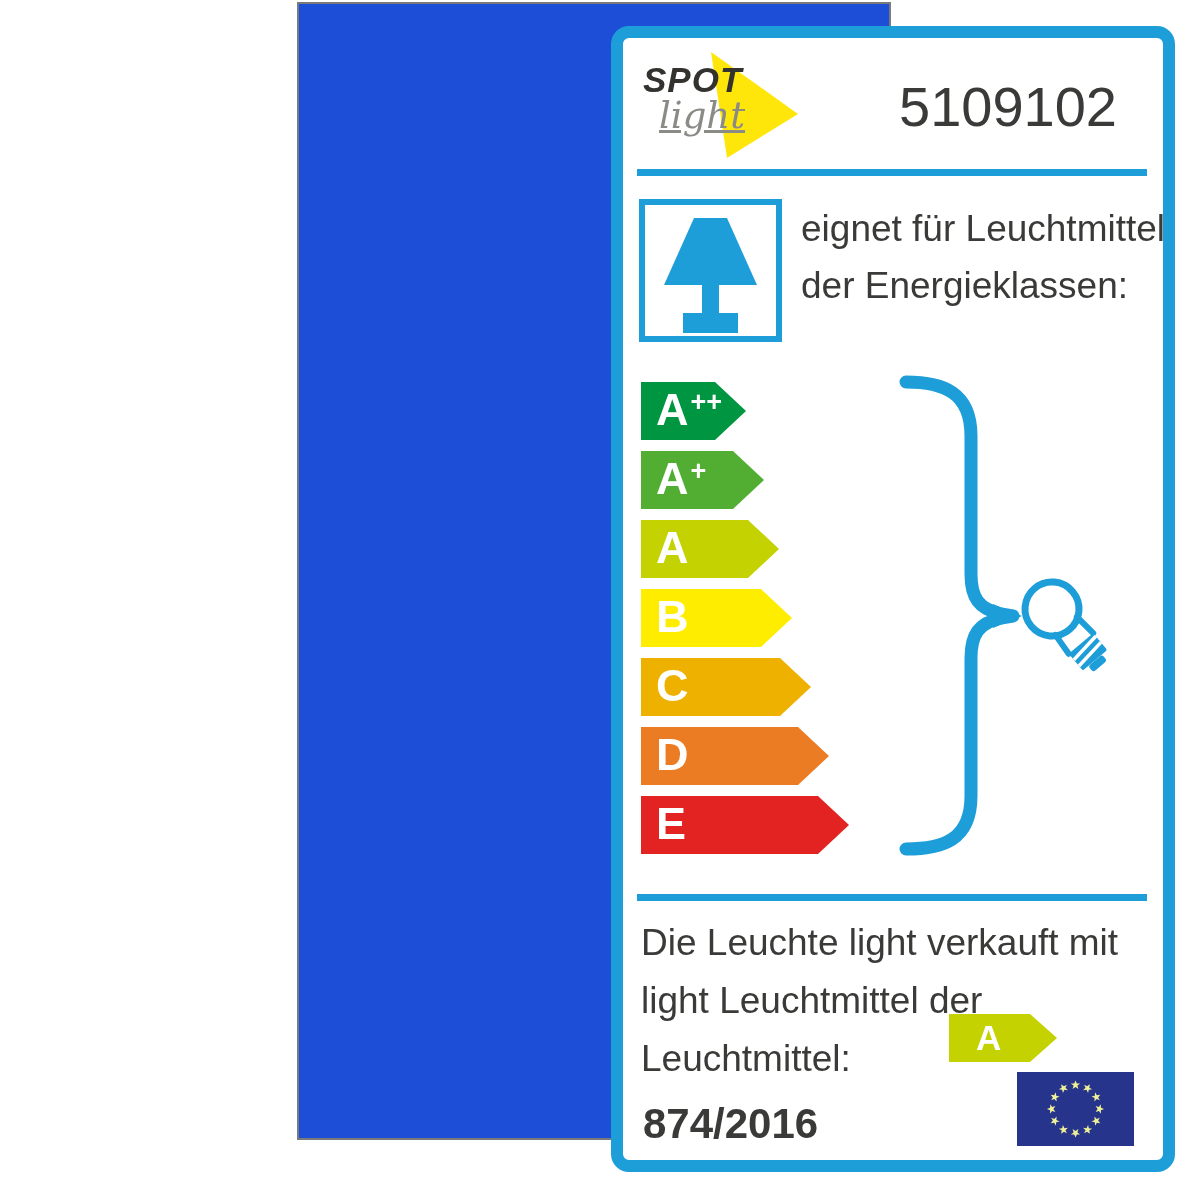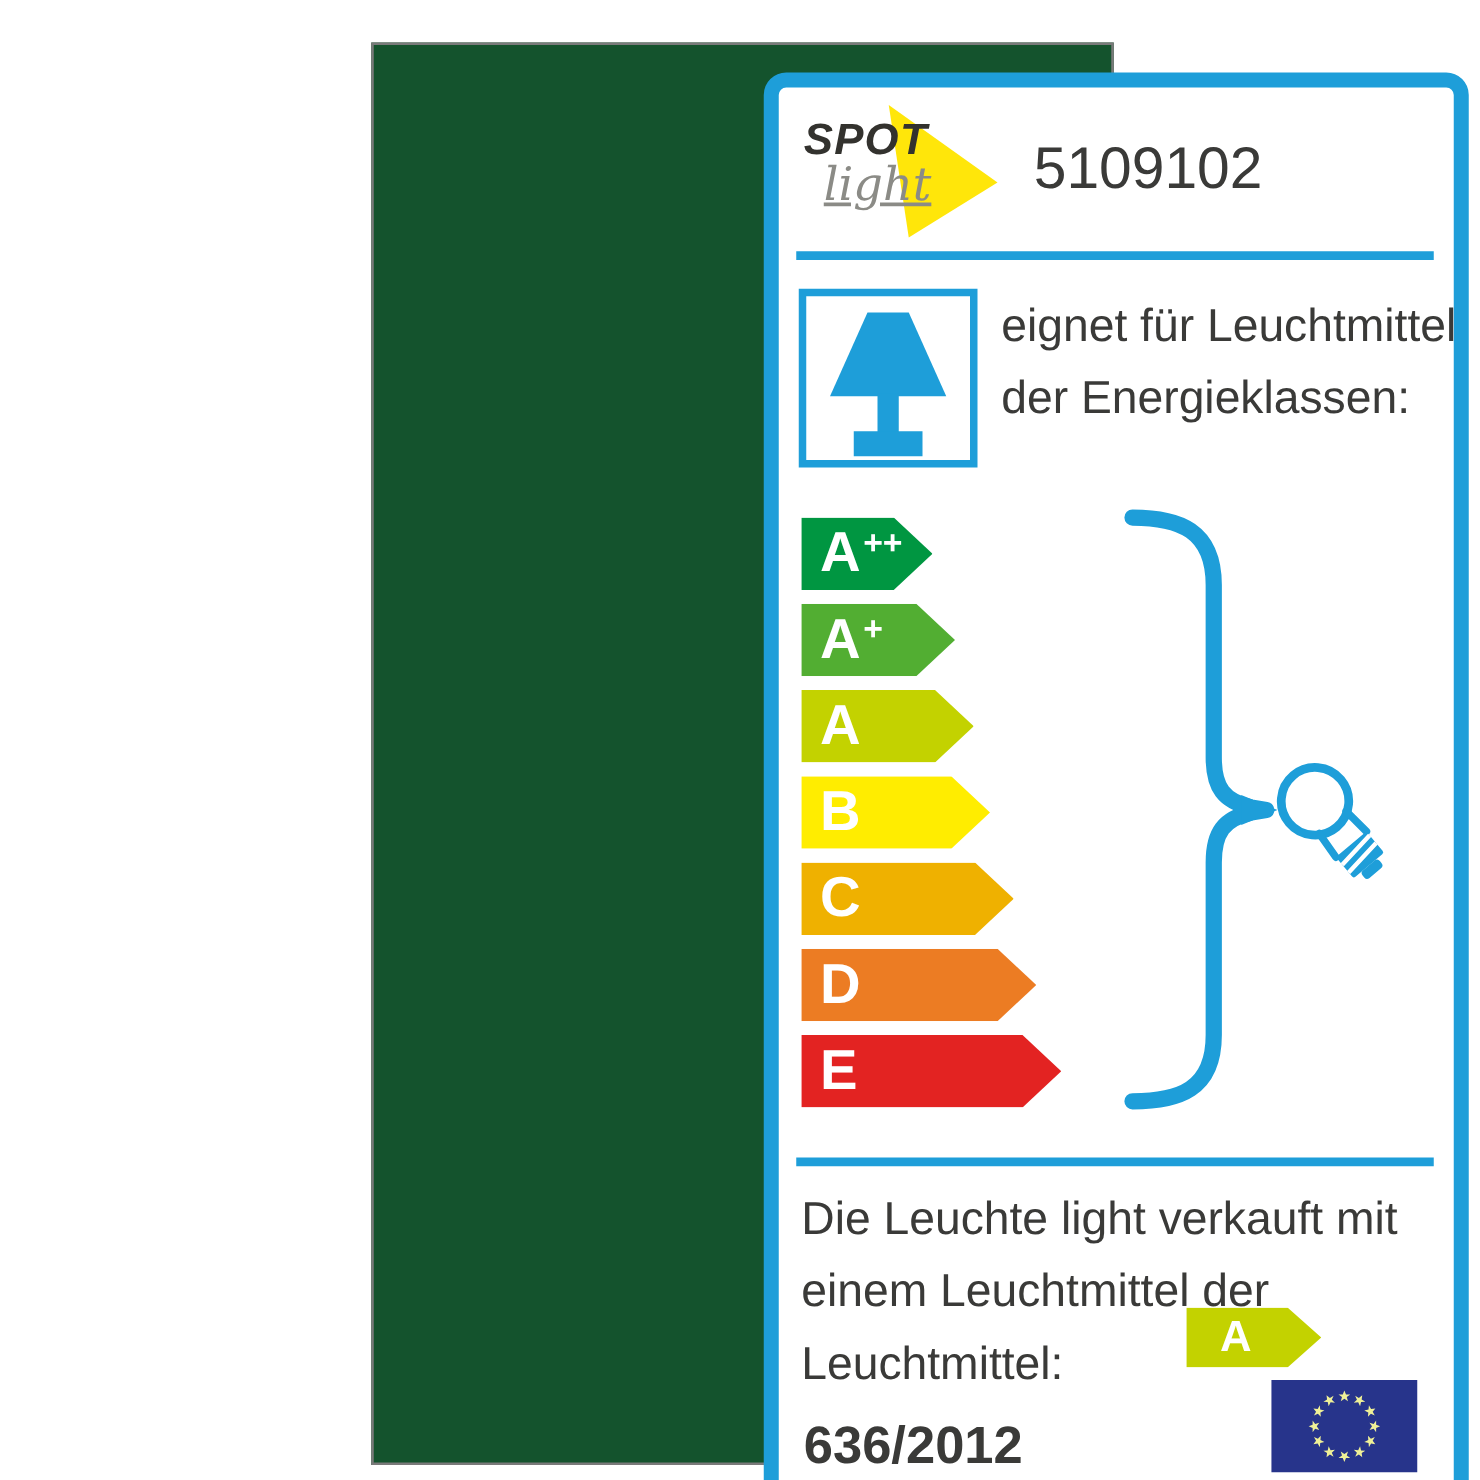--- a/index.html
+++ b/index.html
@@ -1,35 +1,35 @@
 <!DOCTYPE html>
 <html style="--blue: #1e9ed9;"><head>
 <meta charset="utf-8">
 <style>
   :root { --blue:#1e9ed9; --ink:#3a3a38; }
   * { margin:0; padding:0; box-sizing:border-box; }
   body { width:1184px; height:1184px; background:#fff; position:relative;
          font-family:"Liberation Sans", sans-serif; overflow:hidden; }
 
   .photo-frame { position:absolute; left:297px; top:2px; width:594px; height:1138px;
-                 border:2px solid #7a7a7a; background:#14532d;margin-top:32px; }
+                 border:2px solid #7a7a7a; background:#1d4ed8; }
 
   .label { position:absolute; left:312px; top:22px; width:564px; height:1146px;
            border:12px solid var(--blue); border-radius:18px; background:#fff; }
 
   
   .logo { position:absolute; left:14px; top:12px; width:170px; height:130px; }
   .logo svg { position:absolute; left:0; top:0; }
   .logo-spot { position:absolute; left:6px; top:10px; font-size:35px; font-weight:700;
                font-style:italic; color:#33322e; letter-spacing:1px; }
   .logo-light { position:absolute; left:22px; top:44px; font-size:37px; font-style:italic;
                 font-family:"DejaVu Serif", serif; color:#8b8b86;text-decoration:underline; }
 
-  .model { position:absolute; left:204px; top:36px; width:290px; text-align:left;
-           font-size:47px; color:var(--ink); }
+  .model { position:absolute; left:204px; top:36px; width:290px; text-align:right;
+           font-size:56px; color:var(--ink); }
 
   .sep { position:absolute; left:14px; width:510px; height:7px; background:var(--blue); }
   .sep1 { top:131px; } .sep2 { top:856px; }
 
   .lamp-box { position:absolute; left:16px; top:161px; width:143px; height:143px;
               border:6px solid var(--blue); background:#fff; }
 
   .suit-text { position:absolute; left:178px; top:162px; font-size:37px; line-height:57px;
                color:var(--ink); white-space:nowrap; }
   .sold-text { position:absolute; left:18px; top:876px; font-size:37px; line-height:58px;
@@ -108,21 +108,21 @@
         <rect class="blue-fill" x="-16" y="45" width="32" height="22" rx="2"></rect>
         <path d="M -16 53 L 16 49 M -16 61 L 16 57" stroke="#ffffff" stroke-width="3.5" fill="none"></path>
         <rect class="blue-fill" x="-9" y="67" width="18" height="8" rx="3"></rect>
       </g>
     </svg>
 
     <div class="sep sep2"></div>
 
     <div class="sold-text">
       <div>Die Leuchte light verkauft mit</div>
-      <div>einem Leuchtmittel der</div>
+      <div>light Leuchtmittel der</div>
       <div>Leuchtmittel:</div>
     </div>
 
     <div class="included-arrow" style="background: rgb(195, 210, 0);">
       <span class="cls">A</span>
     </div>
 
     <svg class="eu-flag" width="117" height="74" viewBox="0 0 117 74">
       <defs>
         <path id="star" d="M0,-4.6 L1.3,-1.4 L4.7,-1.4 L1.9,0.6 L2.9,3.9 L0,1.9 L-2.9,3.9 L-1.9,0.6 L-4.7,-1.4 L-1.3,-1.4 Z"></path>
@@ -137,16 +137,16 @@
         <use class="eu-star" href="#star" transform="translate(58.5,37) rotate(150) translate(0,-24)" fill="#eff097"></use>
         <use class="eu-star" href="#star" transform="translate(58.5,37) rotate(180) translate(0,-24)" fill="#eff097"></use>
         <use class="eu-star" href="#star" transform="translate(58.5,37) rotate(210) translate(0,-24)" fill="#eff097"></use>
         <use class="eu-star" href="#star" transform="translate(58.5,37) rotate(240) translate(0,-24)" fill="#eff097"></use>
         <use class="eu-star" href="#star" transform="translate(58.5,37) rotate(270) translate(0,-24)" fill="#eff097"></use>
         <use class="eu-star" href="#star" transform="translate(58.5,37) rotate(300) translate(0,-24)" fill="#eff097"></use>
         <use class="eu-star" href="#star" transform="translate(58.5,37) rotate(330) translate(0,-24)" fill="#eff097"></use>
       </g>
     </svg>
 
-    <div class="regulation">636/2012</div>
+    <div class="regulation">874/2016</div>
 
   </div>
 </div>
 
 </body></html>

